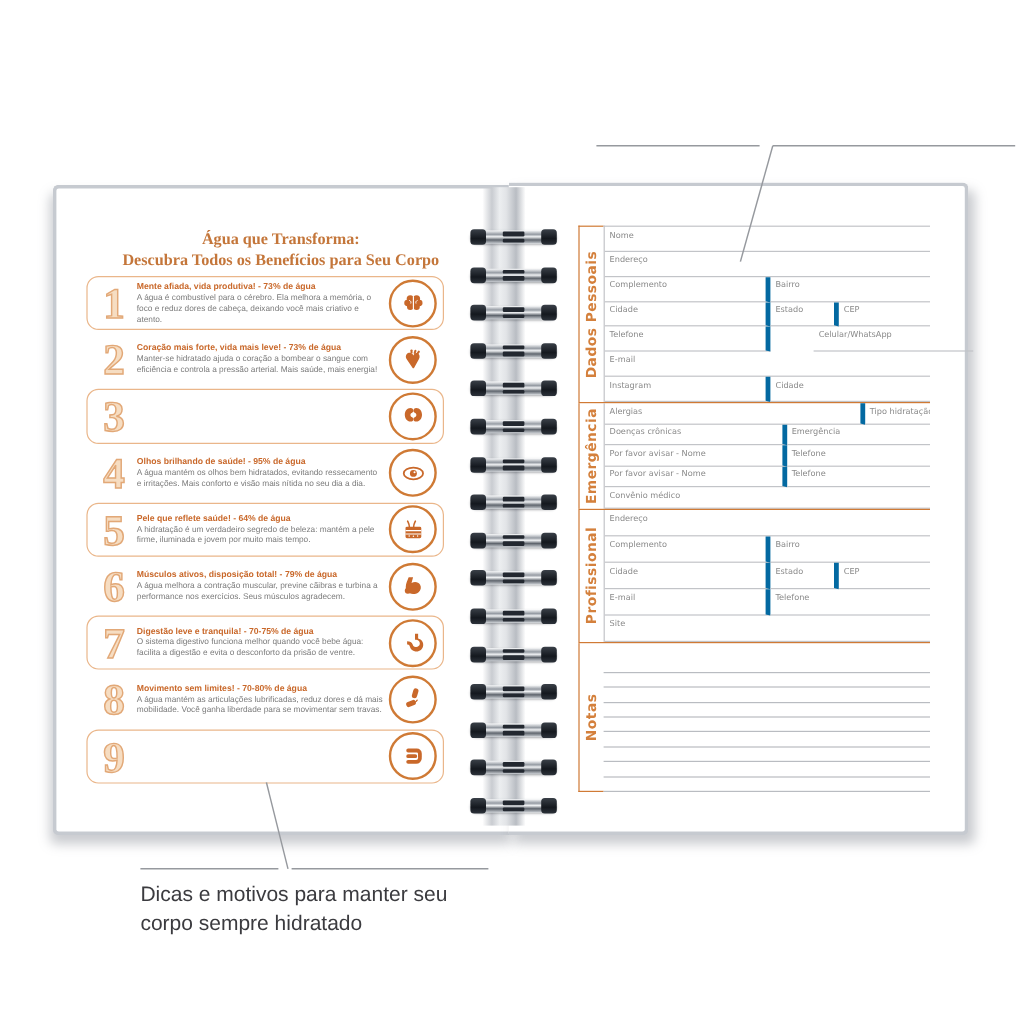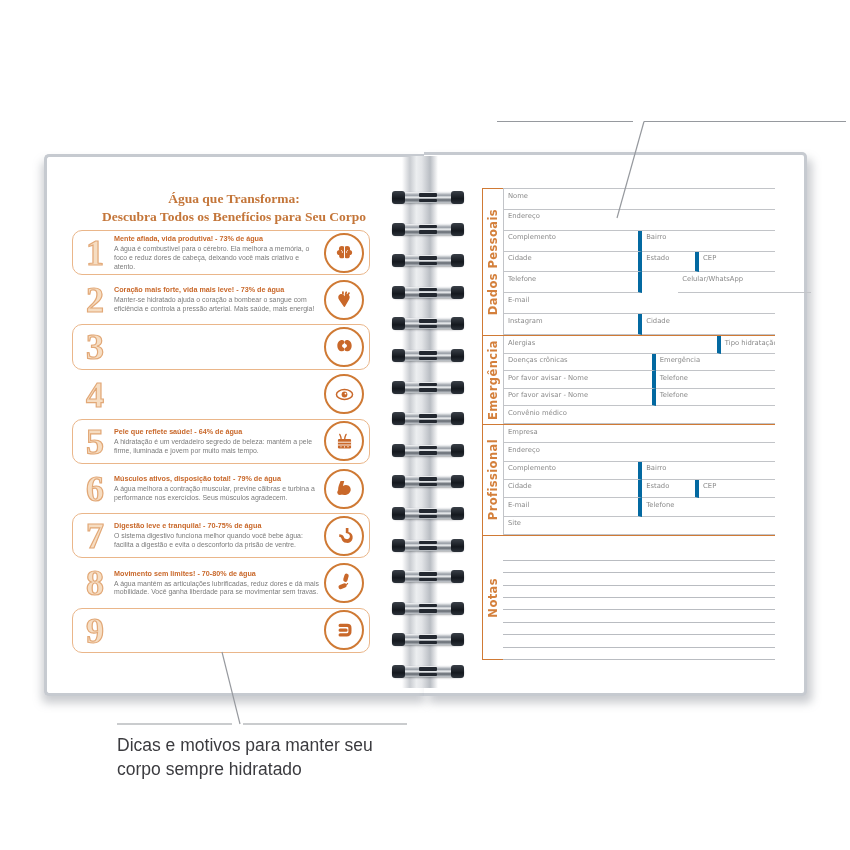--- a/index.html
+++ b/index.html
@@ -235,20 +235,24 @@
           <svg viewBox="0 0 24 24">
             <g fill="#c9682a">
               <path d="M9.3 4.5C5.8 4.5 3.8 7.6 3.8 11s2 6.5 5.5 6.5c1.7 0 2.7-1 2.7-2.3 0-1-.6-1.7-1.6-2.1-.8-.3-1.2-.9-1.2-1.9s.4-1.6 1.2-1.9c1-.4 1.6-1.1 1.6-2.1 0-1.5-1-2.7-2.7-2.7z"></path>
               <path d="M14.7 4.5c3.5 0 5.5 3.1 5.5 6.5s-2 6.5-5.5 6.5c-1.7 0-2.7-1-2.7-2.3 0-1 .6-1.7 1.6-2.1.8-.3 1.2-.9 1.2-1.9s-.4-1.6-1.2-1.9c-1-.4-1.6-1.1-1.6-2.1 0-1.5 1-2.7 2.7-2.7z"></path>
             </g>
           </svg>
         </div>
       </div>
       <div class="item">
         <div class="item-num">4</div>
+        <div class="item-text">
+          <div class="item-title">Olhos brilhando de saúde! - 95% de água</div>
+          <div class="item-body">A água mantém os olhos bem hidratados, evitando ressecamento e irritações. Mais conforto e visão mais nítida no seu dia a dia.</div>
+        </div>
         <div class="item-iconc">
           <svg viewBox="0 0 24 24">
             <ellipse cx="12" cy="12" rx="9.2" ry="5.6" fill="none" stroke="#c9682a" stroke-width="1.7"></ellipse>
             <circle cx="12" cy="12" r="3.3" fill="#c9682a"></circle>
             <circle cx="13.1" cy="10.9" r="1" fill="#fff"></circle>
           </svg>
         </div>
       </div>
       <div class="item">
         <div class="item-box"></div>
@@ -379,23 +383,20 @@
           <div class="frow">
             <div class="fcell lastcell" style="flex: 0 0 100%;">Convênio médico</div>
           </div>
         </div>
       </div>
       <div class="fsection bt" style="height: 111px;">
         <div class="sec-label">
           <span>Profissional</span>
         </div>
         <div class="sec-fields">
-          <div class="frow">
-            <div class="fcell lastcell" style="flex: 0 0 100%;">Empresa</div>
-          </div>
           <div class="frow">
             <div class="fcell lastcell" style="flex: 0 0 100%;">Endereço</div>
           </div>
           <div class="frow">
             <div class="fcell" style="flex: 0 0 51%;">Complemento</div>
             <div class="fcell lastcell" style="flex: 0 0 49%;">Bairro</div>
           </div>
           <div class="frow">
             <div class="fcell" style="flex: 0 0 51%;">Cidade</div>
             <div class="fcell" style="flex: 0 0 21%;">Estado</div>

